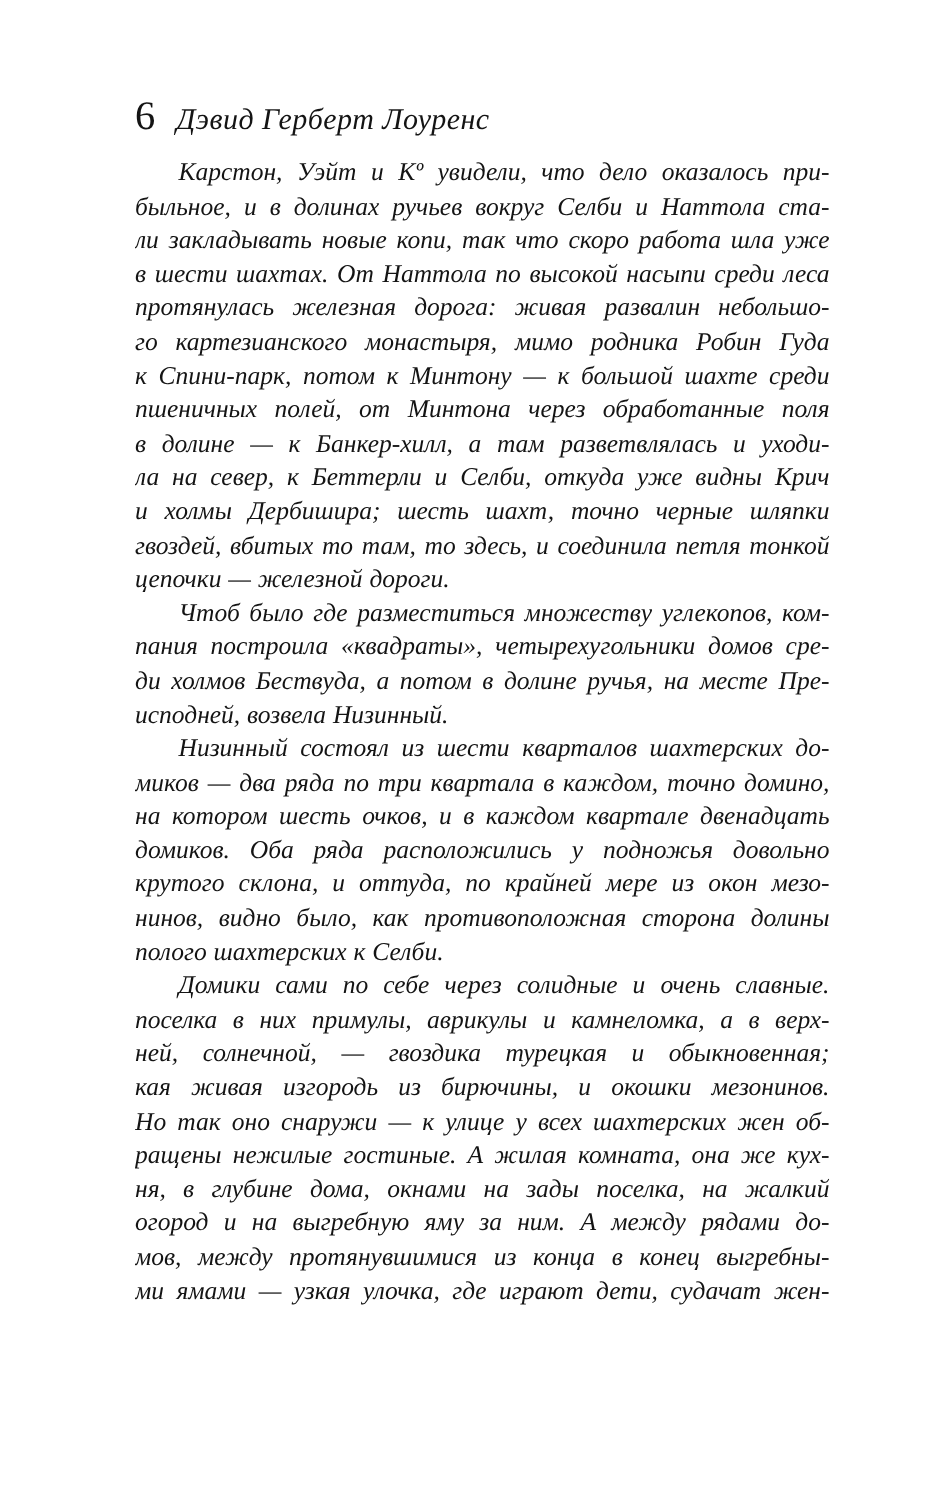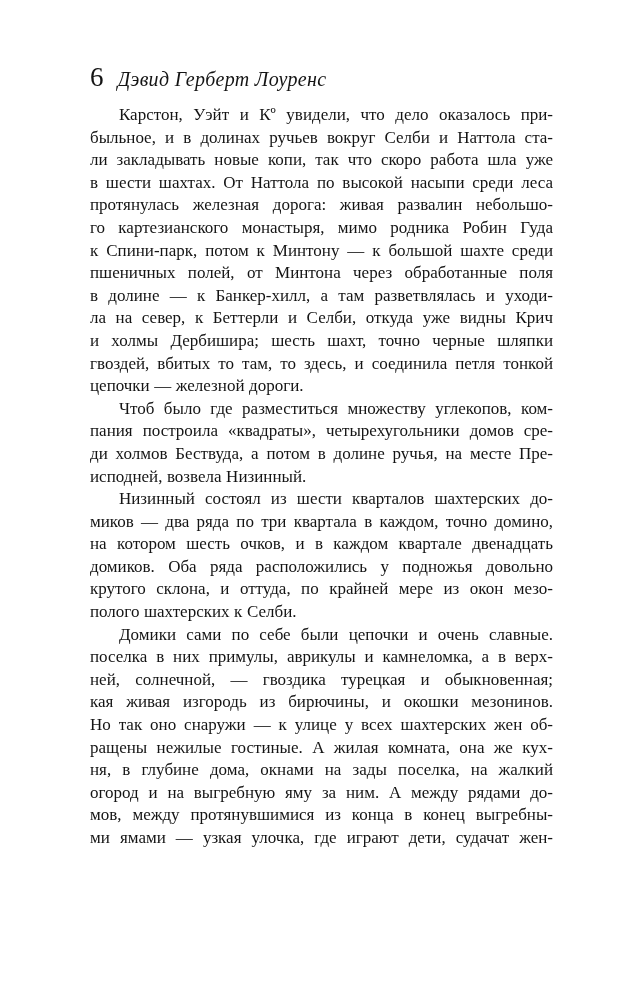--- a/index.html
+++ b/index.html
@@ -44,20 +44,21 @@
     line-height: 22.6px;
   }
   .paragraph { margin: 0; padding: 0; }
   .line {
     height: 22.6px;
     overflow: hidden;
     text-align: justify;
     text-align-last: justify;
     white-space: normal;
     word-spacing: 0.3px;
+    font-style: italic;
   }
   .line.first { text-indent: 29px; }
   .line.endpara {
     text-align-last: left;
   }
 </style>
 </head>
 <body>
 
 <div class="page">
@@ -86,24 +87,25 @@
         <div class="line">пания построила «квадраты», четырехугольники домов сре-</div>
         <div class="line">ди холмов Бествуда, а потом в долине ручья, на месте Пре-</div>
         <div class="line endpara">исподней, возвела Низинный.</div>
       </div>
       <div class="paragraph">
         <div class="line first">Низинный состоял из шести кварталов шахтерских до-</div>
         <div class="line">миков — два ряда по три квартала в каждом, точно домино,</div>
         <div class="line">на котором шесть очков, и в каждом квартале двенадцать</div>
         <div class="line">домиков. Оба ряда расположились у подножья довольно</div>
         <div class="line">крутого склона, и оттуда, по крайней мере из окон мезо-</div>
+        <div class="line">нинов, видно было, как противоположная сторона долины</div>
         <div class="line endpara">полого шахтерских к Селби.</div>
       </div>
       <div class="paragraph">
-        <div class="line first">Домики сами по себе были цепочки и очень славные.</div>
+        <div class="line first">Домики сами по себе через солидные и очень славные.</div>
         <div class="line">поселка в них примулы, аврикулы и камнеломка, а в верх-</div>
         <div class="line">ней, солнечной, — гвоздика турецкая и обыкновенная;</div>
         <div class="line">кая живая изгородь из бирючины, и окошки мезонинов.</div>
         <div class="line">Но так оно снаружи — к улице у всех шахтерских жен об-</div>
         <div class="line">ращены нежилые гостиные. А жилая комната, она же кух-</div>
         <div class="line">ня, в глубине дома, окнами на зады поселка, на жалкий</div>
         <div class="line">огород и на выгребную яму за ним. А между рядами до-</div>
         <div class="line">мов, между протянувшимися из конца в конец выгребны-</div>
         <div class="line">ми ямами — узкая улочка, где играют дети, судачат жен-</div>
       </div>

